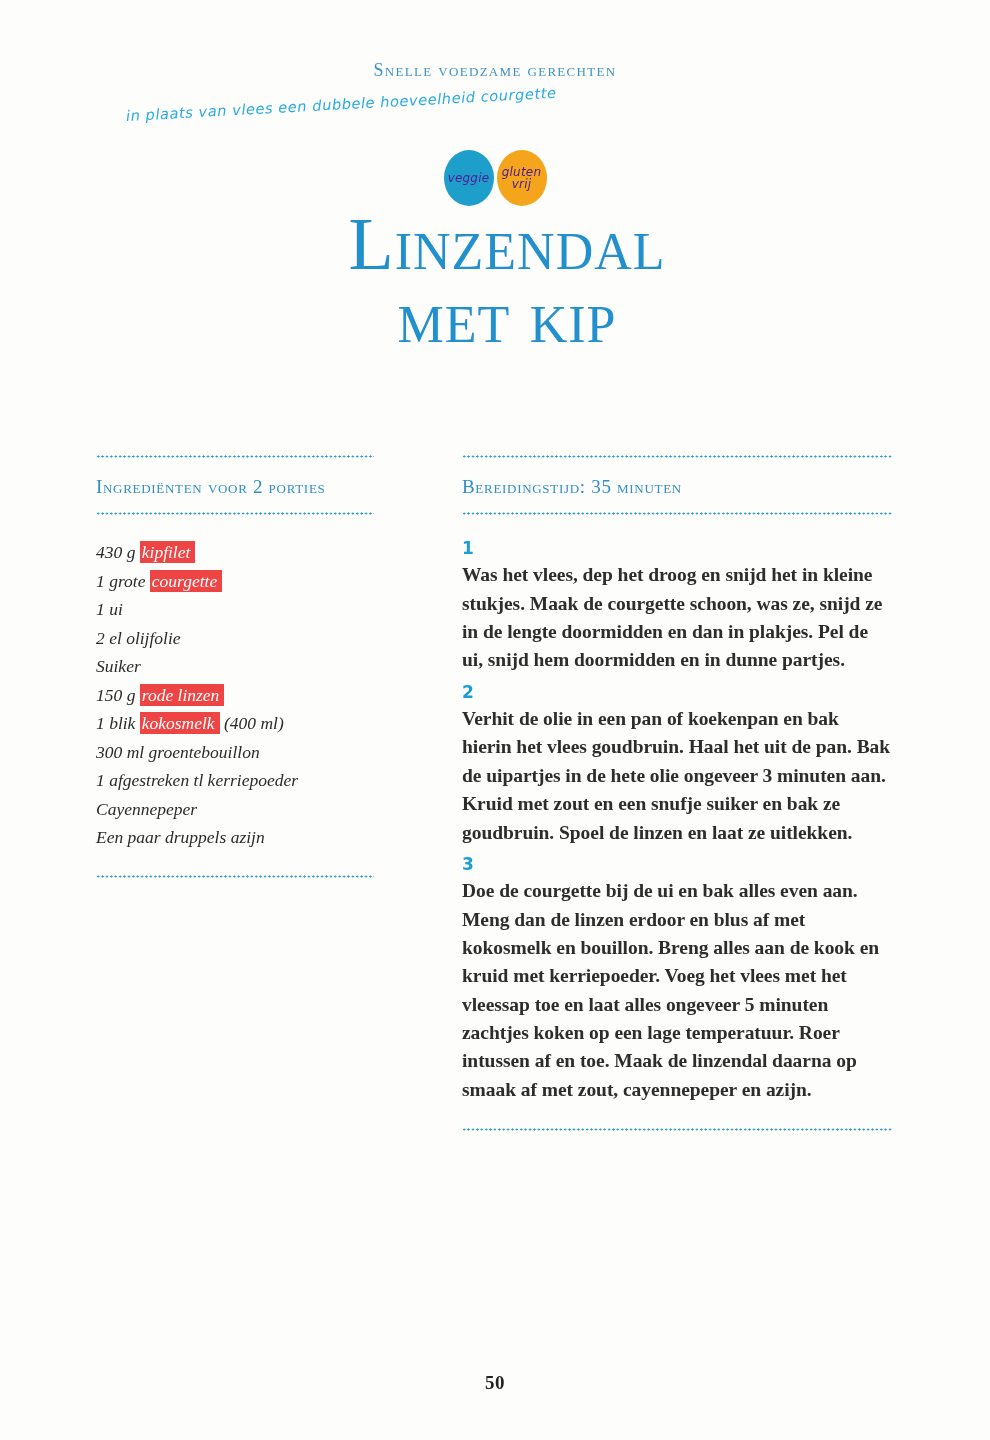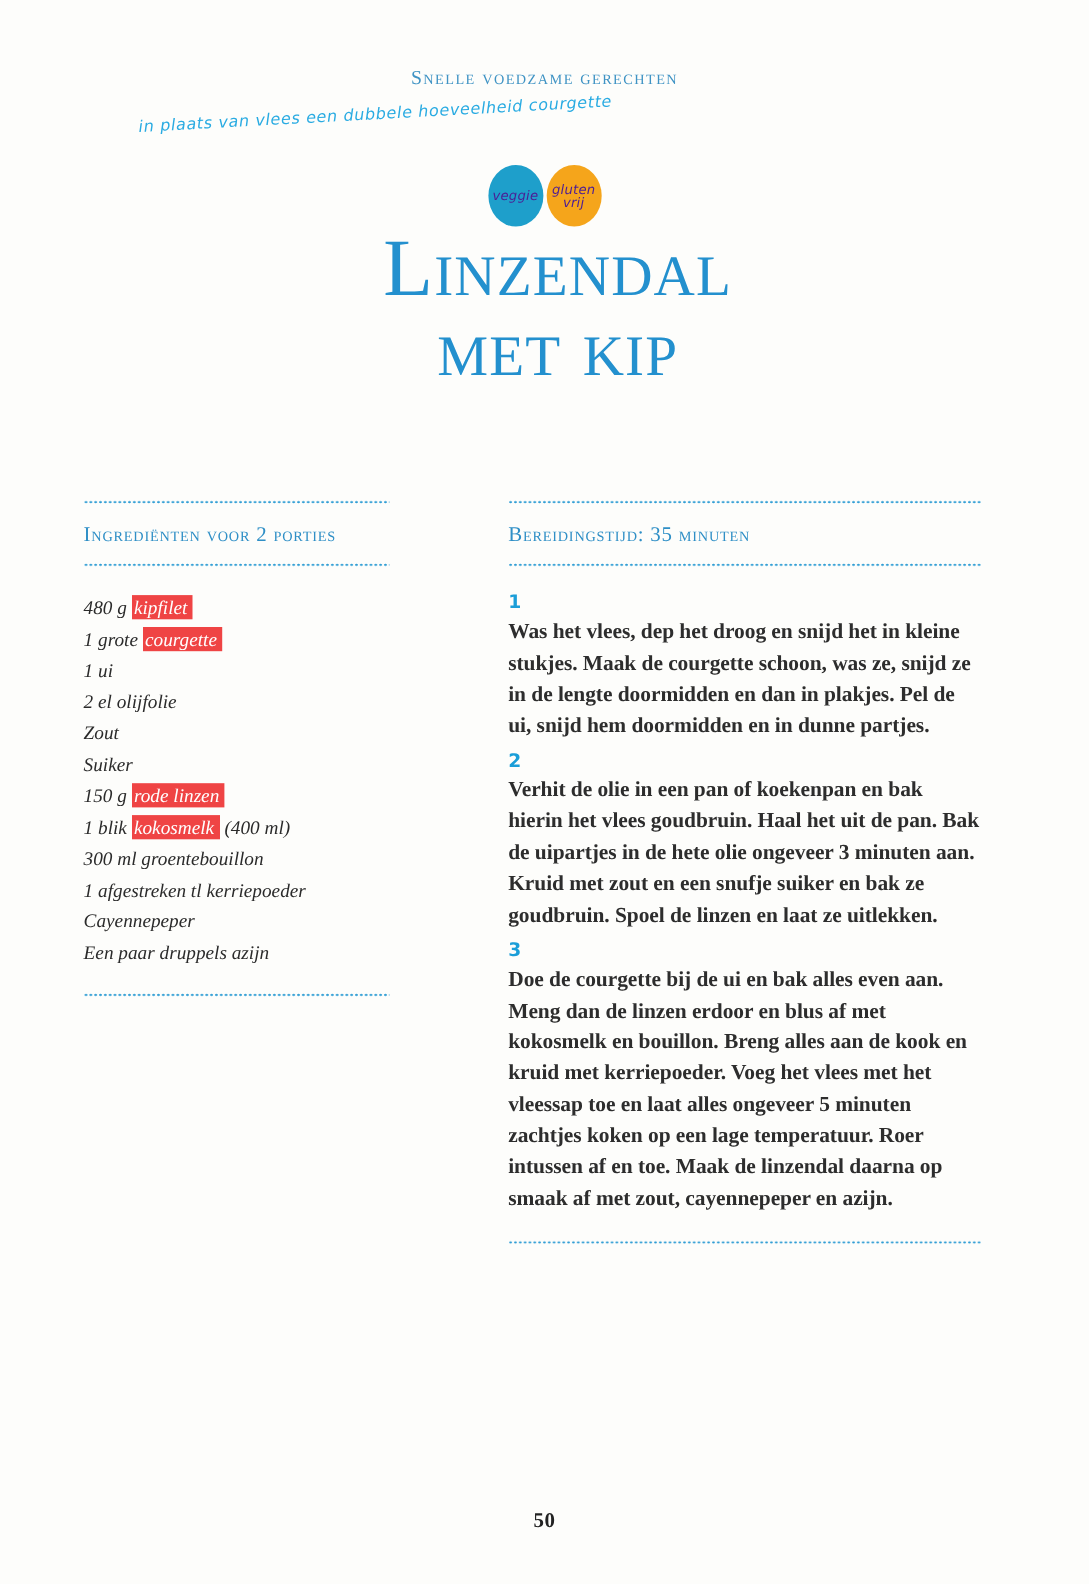--- a/index.html
+++ b/index.html
@@ -107,21 +107,21 @@
     height: 3px;
     background-image: radial-gradient(circle, #2f9dd4 0 0.9px, transparent 1.2px);
     background-size: 4.4px 3px;
     background-repeat: repeat-x;
     background-position: 0 50%;
   }
 
   
   .col-left {
     position: absolute;
-    left: 76px;
+    left: 96px;
     top: 455px;
     width: 278px;
   }
   .col-right {
     position: absolute;
     left: 462px;
     top: 455px;
     width: 430px;
   }
 
@@ -213,25 +213,24 @@
     <span class="tline">met kip</span>
   </div>
 
   <div class="col-left">
     <div class="dotted-rule" style="position:relative; left:0; top:0; width:278px;"></div>
     <div class="head-wrap">
       <div class="section-heading">Ingrediënten voor 2 porties</div>
     </div>
     <div class="dotted-rule" style="position:relative; left:0; width:278px;"></div>
     <ul class="ingredients" id="ingredients-list">
-        <li><span>480 g </span><span class="hl">kipfilet</span></li>
+        <li><span>430 g </span><span class="hl">kipfilet</span></li>
         <li><span>1 grote </span><span class="hl">courgette</span></li>
         <li><span>1 ui</span></li>
         <li><span>2 el olijfolie</span></li>
-        <li><span>Zout</span></li>
         <li><span>Suiker</span></li>
         <li><span>150 g </span><span class="hl">rode linzen</span></li>
         <li><span>1 blik </span><span class="hl">kokosmelk</span><span> (400 ml)</span></li>
         <li><span>300 ml groentebouillon</span></li>
         <li><span>1 afgestreken tl kerriepoeder</span></li>
         <li><span>Cayennepeper</span></li>
         <li><span>Een paar druppels azijn</span></li>
       </ul>
     <div class="dotted-rule" style="position:relative; left:0; margin-top:23px; width:278px;"></div>
   </div>

